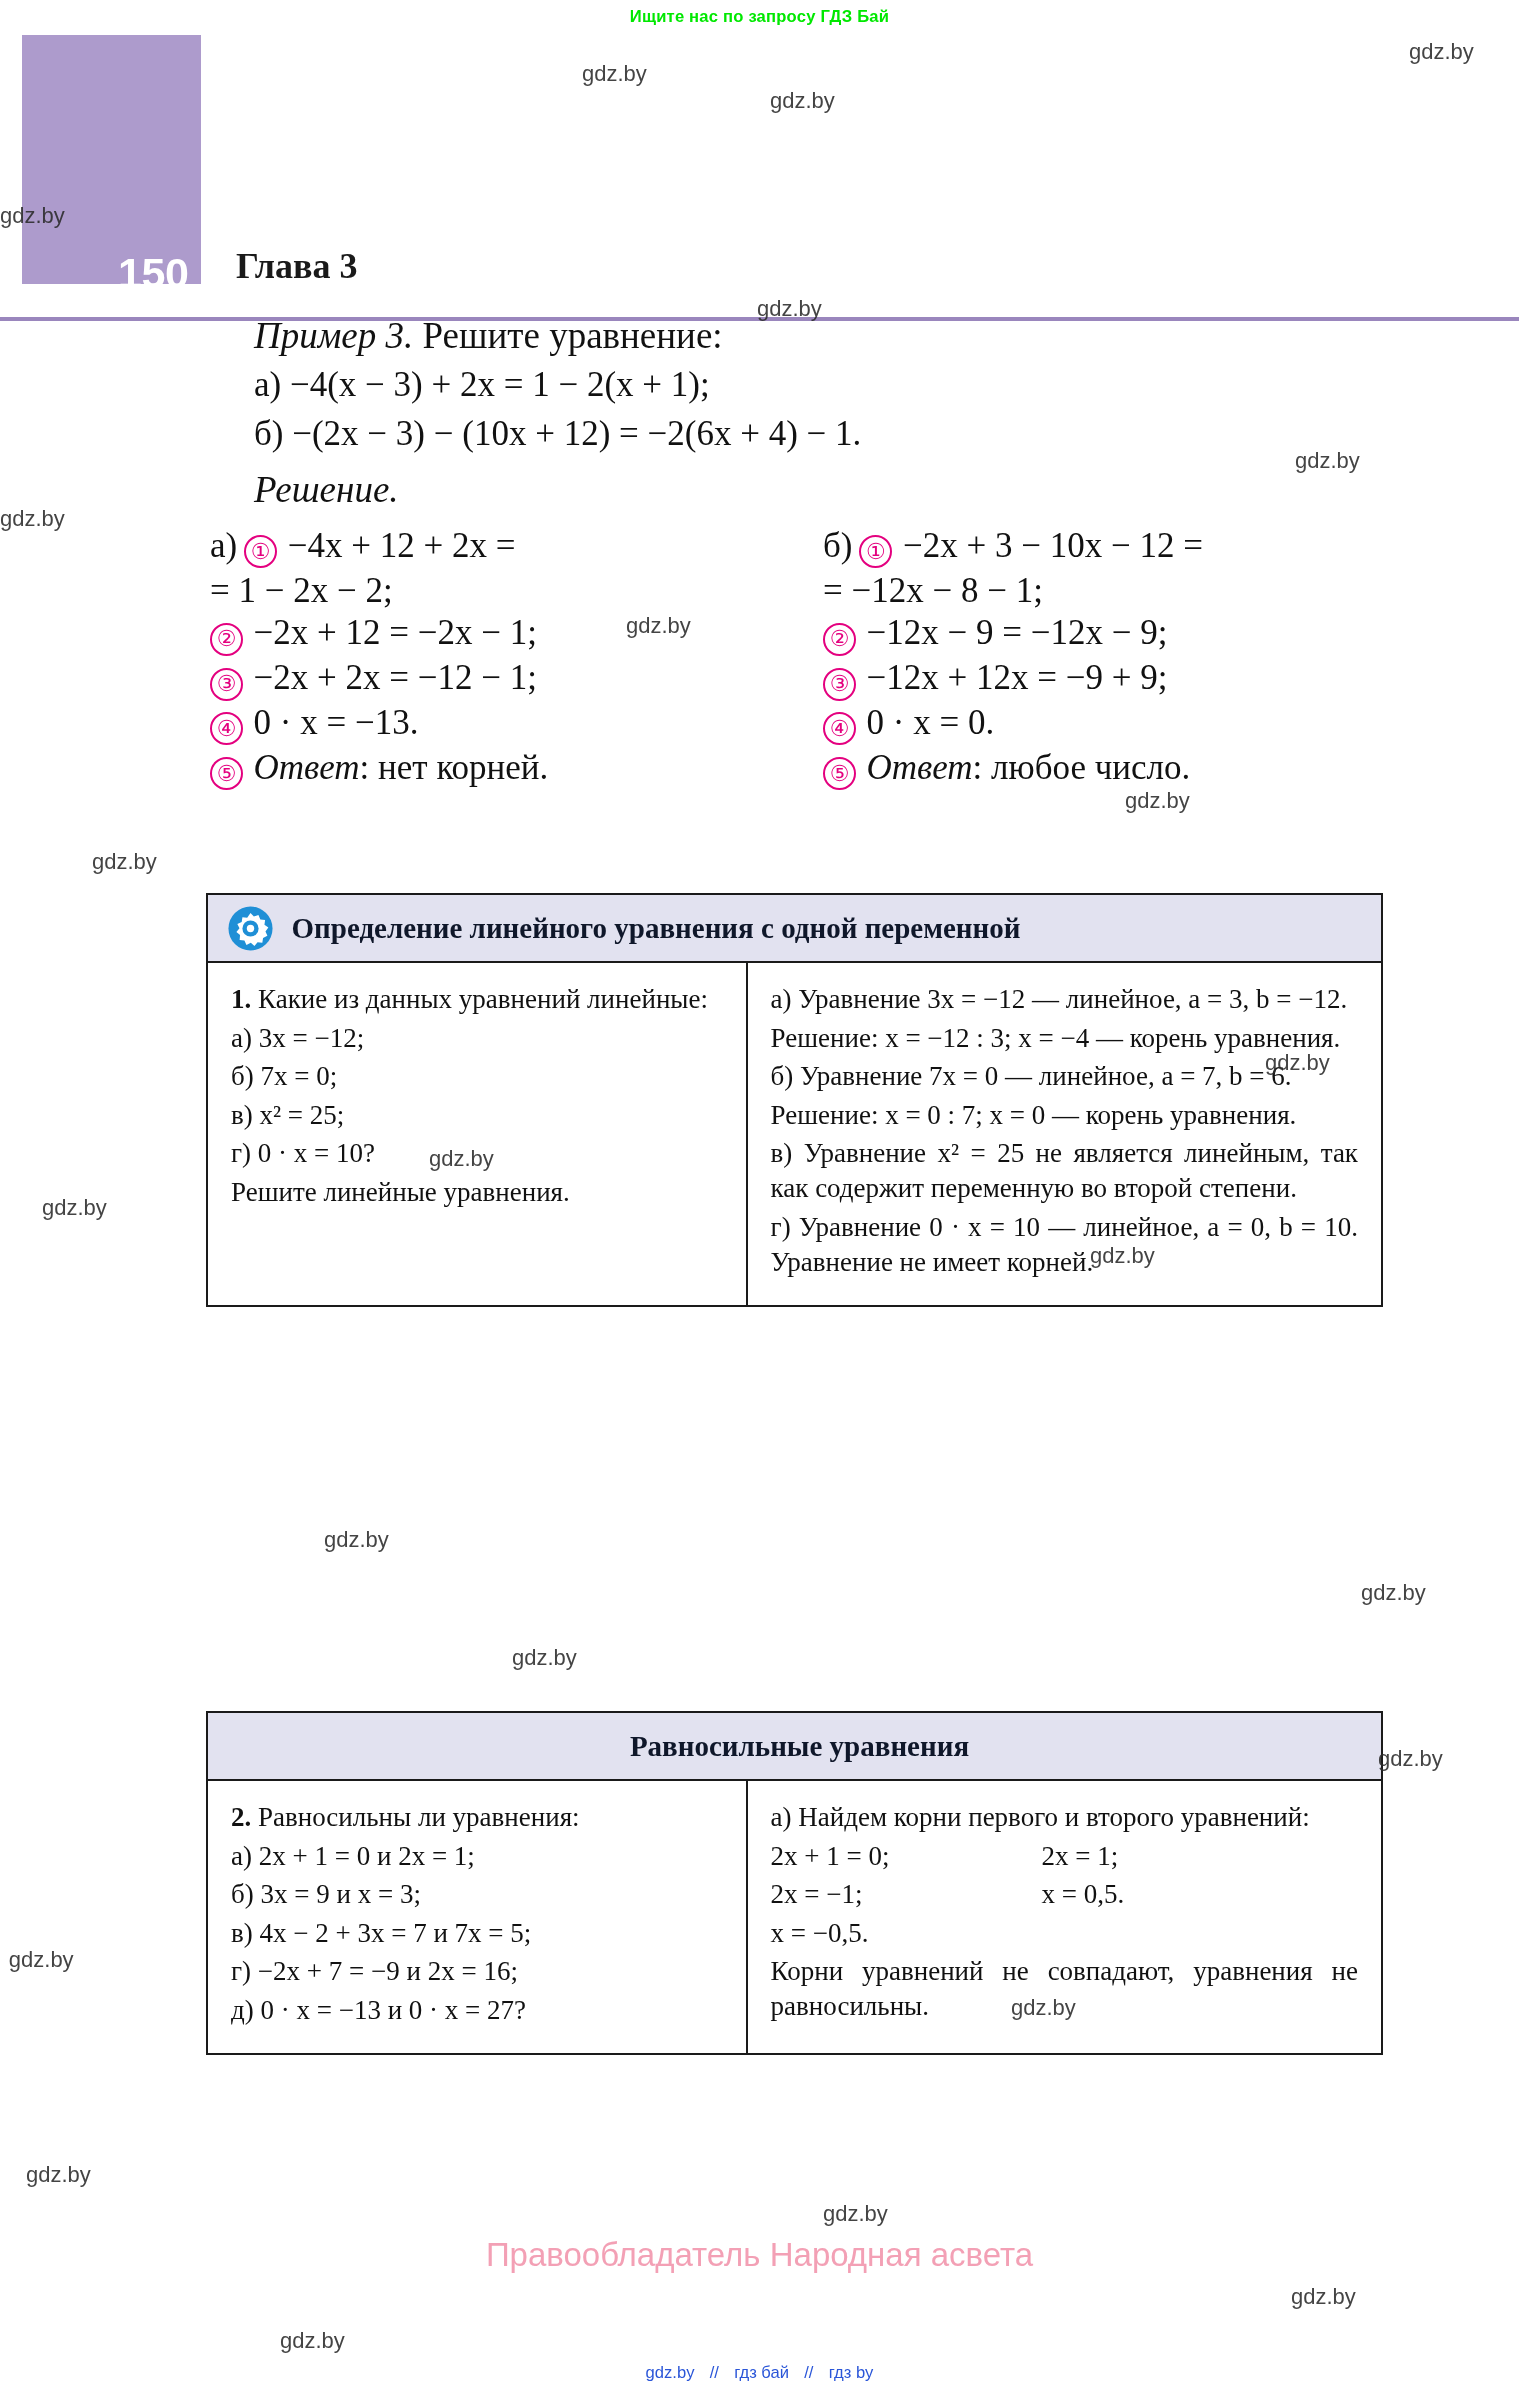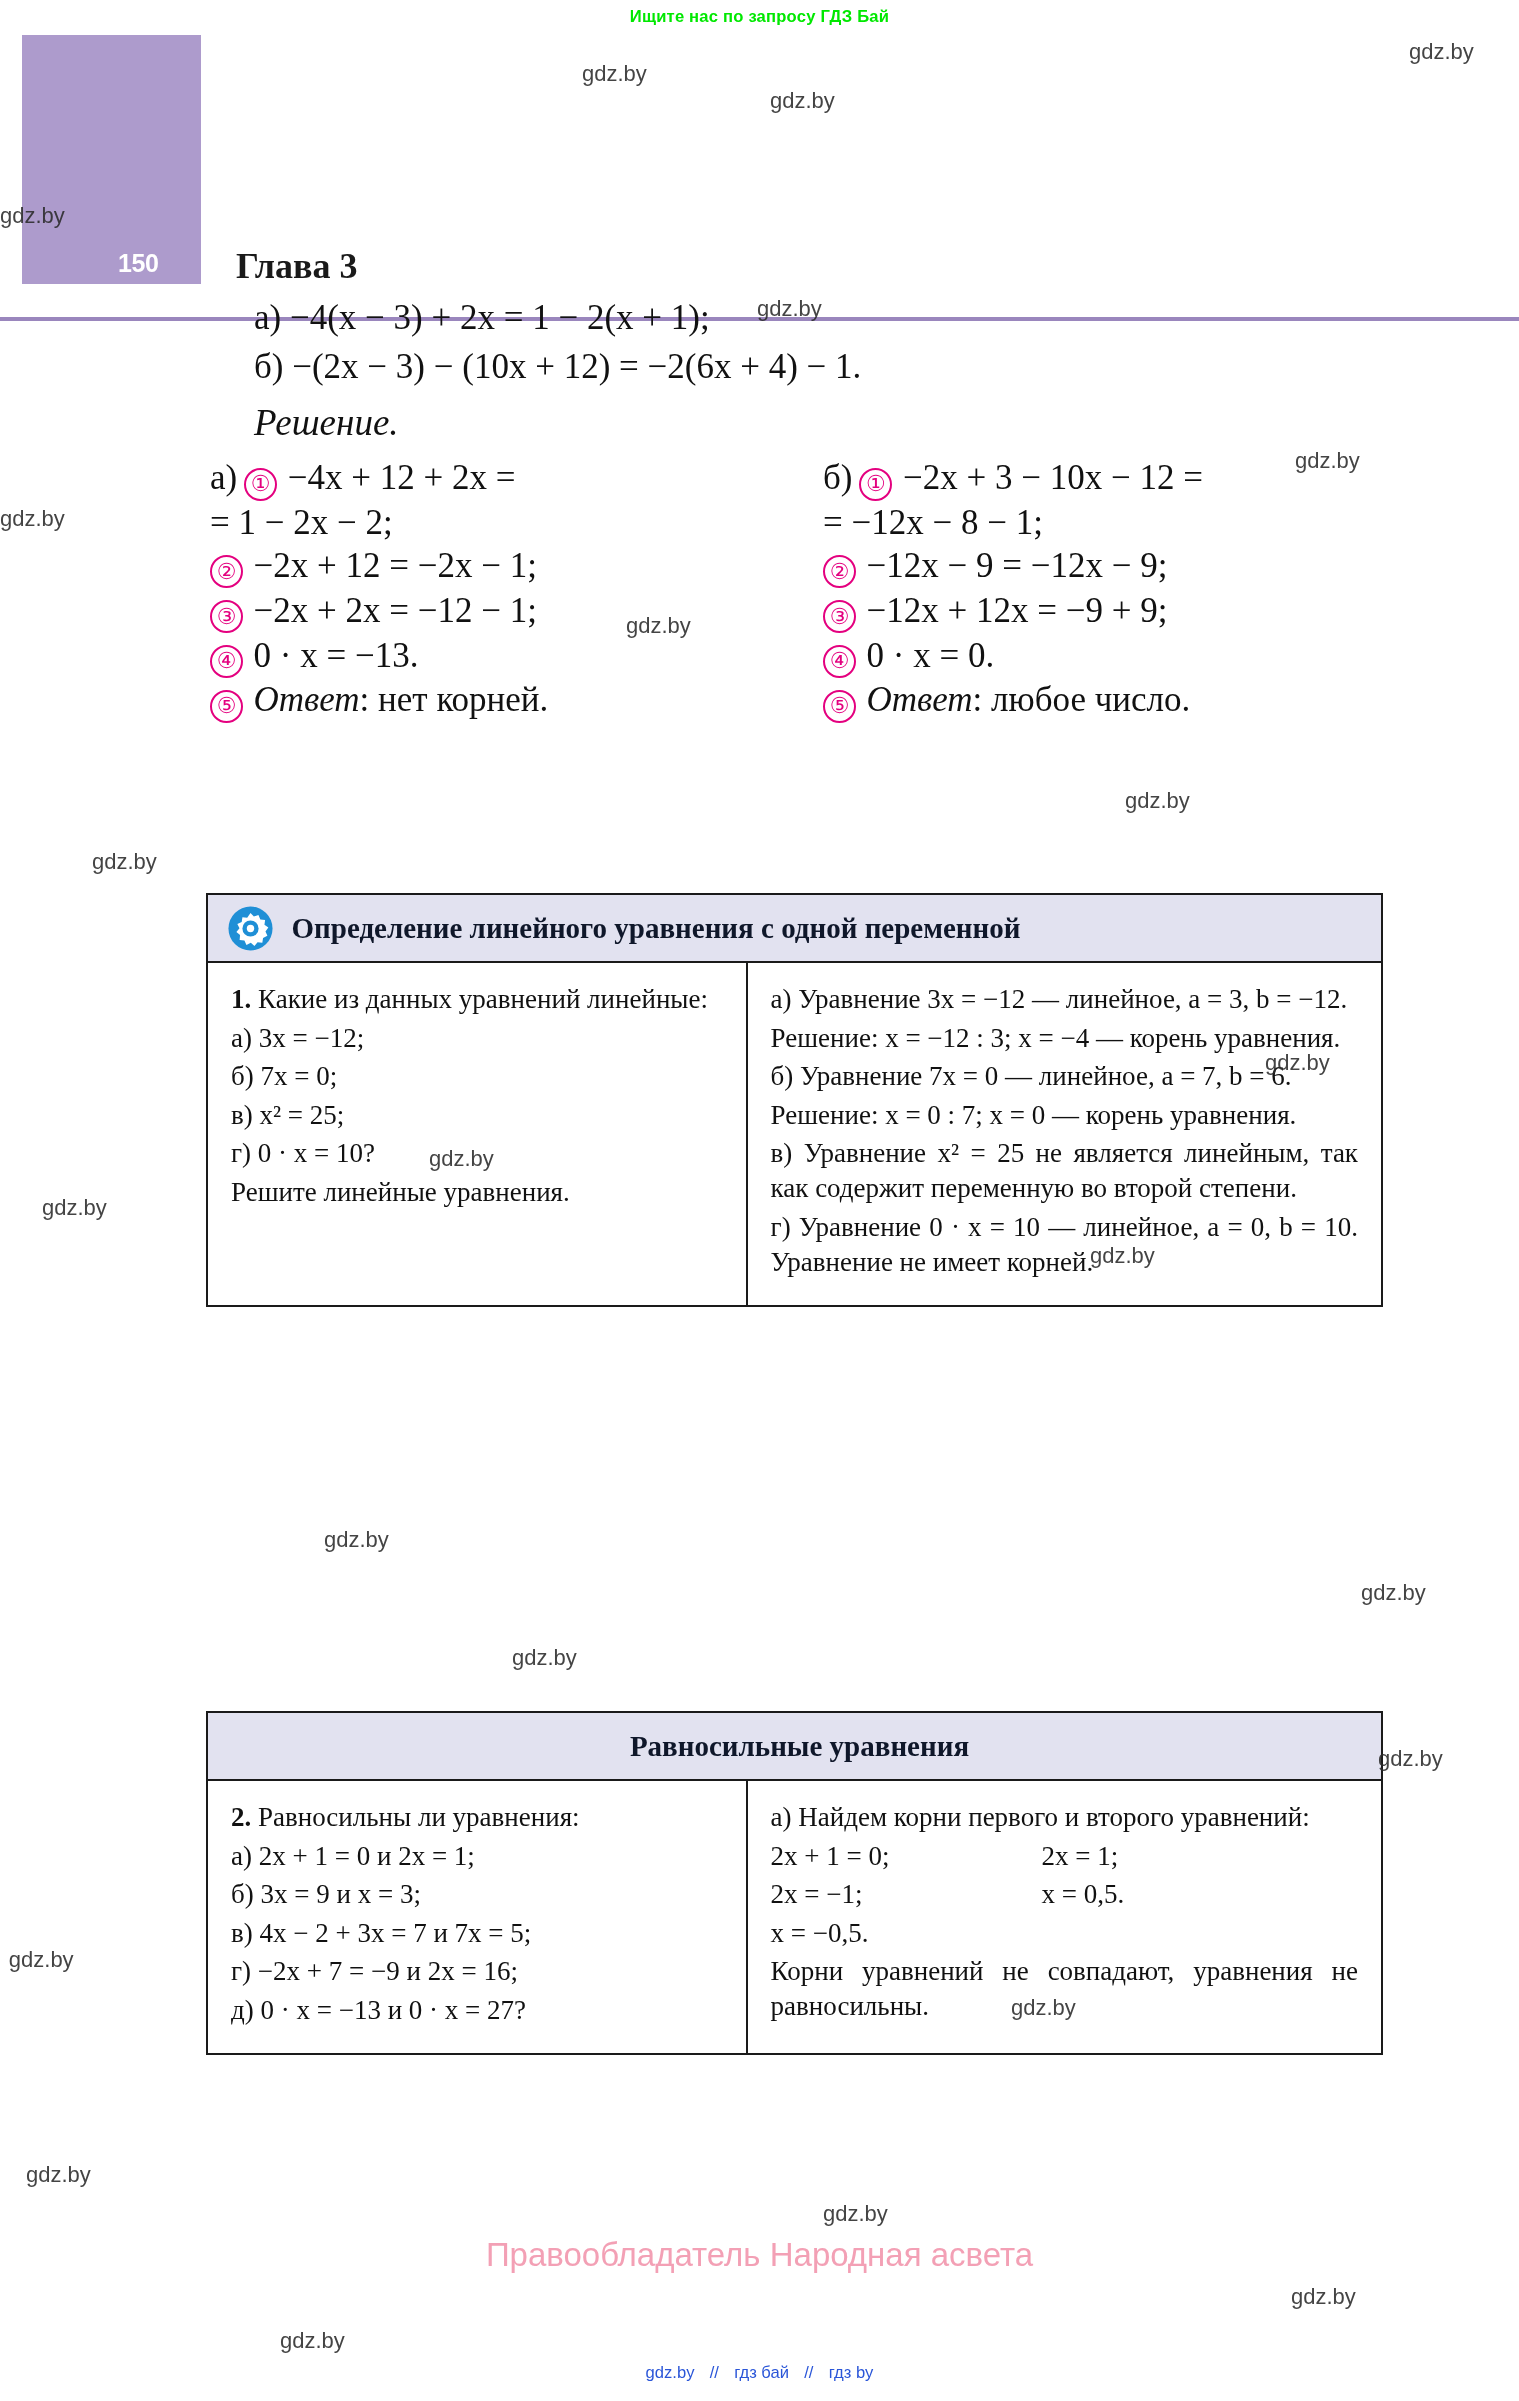--- a/index.html
+++ b/index.html
@@ -24,21 +24,21 @@
   }
 
   
   .page-head{ position:absolute; top:35px; left:0; width:100%; height:249px; }
   .purple-block{
     position:absolute; left:22px; top:0; width:179px; height:249px;
     background:#ad9bcc;
   }
   .page-number{
     position:absolute; left:118px; top:214px;
-    color:#ffffff; font-size:25px; font-weight:bold;
+    color:#ffffff; font-size:43px; font-weight:bold;
     font-family:"Liberation Sans", sans-serif;
     letter-spacing:-0.4px;
   }
   .chapter-title{
     position:absolute; left:236px; top:210px;
     font-size:36px; font-weight:bold; color:#1a1a1a;
     font-family:"Liberation Serif", serif;
   }
   .head-rule{
     position:absolute; left:0; top:282px; width:100%; height:4.4px;
@@ -141,20 +141,23 @@
 
 <div class="page-head">
   <div class="purple-block"></div>
   <div class="page-number">150</div>
   <div class="chapter-title">Глава 3</div>
   <div class="head-rule"></div>
 </div>
 
 <div class="content">
 
+  <div class="example-title">
+    <i>Пример 3.</i><span> Решите уравнение:</span>
+  </div>
 
   <div class="eq-line">а) −4(x − 3) + 2x = 1 − 2(x + 1);</div>
   <div class="eq-line">б) −(2x − 3) − (10x + 12) = −2(6x + 4) − 1.</div>
 
   <div class="reshenie">Решение.</div>
 
   <div class="sol-wrap">
 
     <div class="sol-col left">
       <div class="sol-row">

